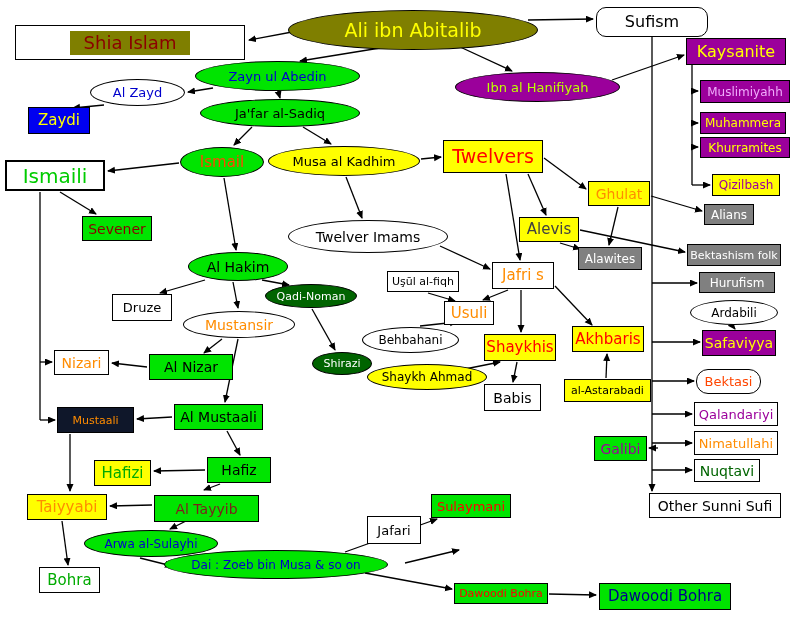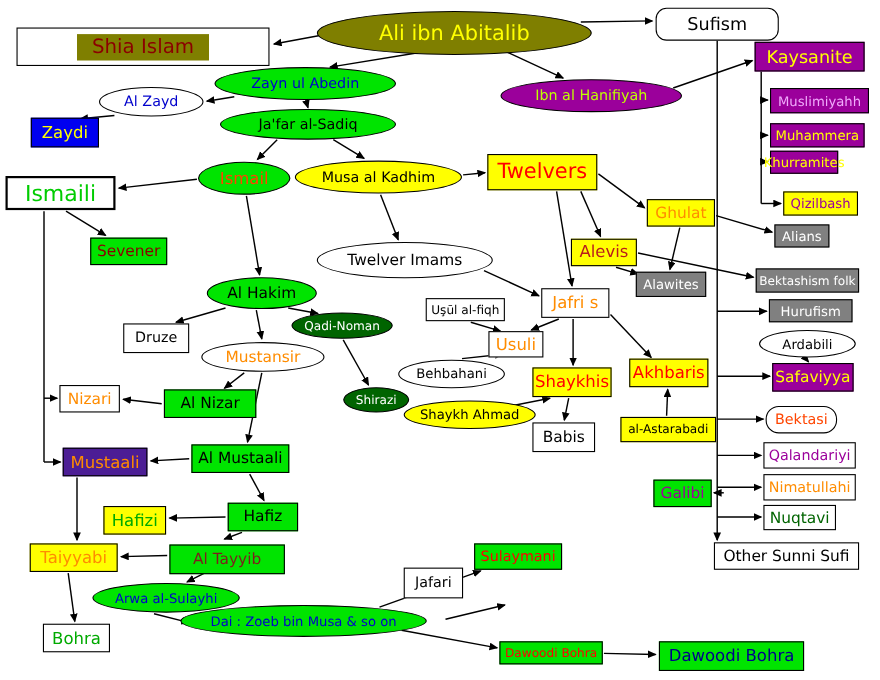--- a/index.html
+++ b/index.html
@@ -109,30 +109,30 @@
   <div class="node ellipse" style="left:288px;top:10px;width:250px;height:40px;background:#7f7f00;color:#ffff00;font-size:19px;">Ali ibn Abitalib</div>
   <div class="node rounded" style="left:596px;top:7px;width:112px;height:30px;color:#000;font-size:16px;">Sufism</div>
   <div class="node" style="left:686px;top:38px;width:100px;height:27px;background:#9b009b;color:#ffff00;font-size:16px;">Kaysanite</div>
   <div class="node ellipse" style="left:195px;top:61px;width:165px;height:30px;background:#00e400;color:#0000cc;font-size:13px;">Zayn ul Abedin</div>
   <div class="node ellipse" style="left:455px;top:72px;width:165px;height:30px;background:#9b009b;color:#bfff00;font-size:13px;">Ibn al Hanifiyah</div>
   <div class="node ellipse" style="left:90px;top:79px;width:95px;height:27px;color:#0000cc;font-size:13px;">Al Zayd</div>
   <div class="node" style="left:28px;top:107px;width:62px;height:27px;background:#0000f0;color:#ffff00;font-size:15px;">Zaydi</div>
   <div class="node ellipse" style="left:200px;top:99px;width:160px;height:28px;background:#00e400;color:#000;font-size:13px;">Ja'far al-Sadiq</div>
   <div class="node" style="left:700px;top:80px;width:90px;height:23px;background:#9b009b;color:#f0abfc;font-size:12px;">Muslimiyahh</div>
   <div class="node" style="left:700px;top:112px;width:86px;height:22px;background:#9b009b;color:#ffff00;font-size:12px;">Muhammera</div>
-  <div class="node" style="left:700px;top:137px;width:62px;height:21px;background:#9b009b;color:#ffff00;font-size:12px;">Khurramites</div>
+  <div class="node" style="left:700px;top:137px;width:90px;height:21px;background:#9b009b;color:#ffff00;font-size:12px;">Khurramites</div>
   <div class="node ellipse" style="left:180px;top:147px;width:84px;height:30px;background:#00e400;color:#ff4500;font-size:15px;">Ismail</div>
   <div class="node ellipse" style="left:268px;top:146px;width:152px;height:30px;background:#ffff00;color:#000;font-size:13px;">Musa al Kadhim</div>
   <div class="node" style="left:443px;top:140px;width:100px;height:33px;background:#ffff00;color:#ff0000;font-size:19px;">Twelvers</div>
   <div class="node" style="left:712px;top:174px;width:68px;height:22px;background:#ffff00;color:#9b009b;font-size:12px;">Qizilbash</div>
   <div class="node thick" style="left:5px;top:160px;width:100px;height:31px;color:#00cc00;font-size:20px;">Ismaili</div>
   <div class="node" style="left:588px;top:181px;width:62px;height:25px;background:#ffff00;color:#ff8c00;font-size:14px;">Ghulat</div>
   <div class="node" style="left:704px;top:204px;width:50px;height:21px;background:#808080;color:#fff;font-size:12px;">Alians</div>
   <div class="node" style="left:82px;top:216px;width:70px;height:25px;background:#00e400;color:#8b0000;font-size:14px;">Sevener</div>
-  <div class="node" style="left:519px;top:217px;width:60px;height:25px;background:#ffff00;color:#b91c1c;font-size:15px;">Alevis</div>
+  <div class="node" style="left:519px;top:217px;width:60px;height:25px;background:#ffff00;color:#404040;font-size:15px;">Alevis</div>
   <div class="node ellipse" style="left:288px;top:220px;width:160px;height:33px;color:#000;font-size:14px;">Twelver Imams</div>
   <div class="node" style="left:578px;top:247px;width:64px;height:23px;background:#808080;color:#fff;font-size:12px;">Alawites</div>
   <div class="node" style="left:687px;top:244px;width:94px;height:22px;background:#808080;color:#fff;font-size:11px;">Bektashism folk</div>
   <div class="node" style="left:699px;top:272px;width:76px;height:21px;background:#808080;color:#fff;font-size:12px;">Hurufism</div>
   <div class="node ellipse" style="left:188px;top:252px;width:100px;height:29px;background:#00e400;color:#000;font-size:14px;">Al Hakim</div>
   <div class="node" style="left:492px;top:262px;width:62px;height:27px;color:#ff8c00;font-size:15px;">Jafri s</div>
   <div class="node" style="left:387px;top:271px;width:72px;height:21px;color:#000;font-size:11px;">Uşūl al-fiqh</div>
   <div class="node" style="left:112px;top:294px;width:60px;height:27px;color:#000;font-size:13px;">Druze</div>
   <div class="node ellipse" style="left:265px;top:284px;width:92px;height:24px;background:#006400;color:#fff;font-size:11px;">Qadi-Noman</div>
   <div class="node" style="left:444px;top:301px;width:50px;height:24px;color:#ff8c00;font-size:15px;">Usuli</div>
@@ -142,21 +142,21 @@
   <div class="node" style="left:484px;top:334px;width:72px;height:27px;background:#ffff00;color:#ff0000;font-size:15px;">Shaykhis</div>
   <div class="node" style="left:572px;top:326px;width:72px;height:26px;background:#ffff00;color:#ff0000;font-size:15px;">Akhbaris</div>
   <div class="node" style="left:702px;top:330px;width:74px;height:26px;background:#9b009b;color:#ffff00;font-size:14px;">Safaviyya</div>
   <div class="node" style="left:54px;top:350px;width:55px;height:25px;color:#ff8c00;font-size:14px;">Nizari</div>
   <div class="node" style="left:149px;top:354px;width:84px;height:26px;background:#00e400;color:#000;font-size:14px;">Al Nizar</div>
   <div class="node ellipse" style="left:312px;top:352px;width:60px;height:23px;background:#006400;color:#fff;font-size:11px;">Shirazi</div>
   <div class="node ellipse" style="left:367px;top:364px;width:120px;height:26px;background:#ffff00;color:#000;font-size:12px;">Shaykh Ahmad</div>
   <div class="node" style="left:484px;top:384px;width:57px;height:27px;color:#000;font-size:14px;">Babis</div>
   <div class="node" style="left:564px;top:379px;width:87px;height:23px;background:#ffff00;color:#000;font-size:11px;">al-Astarabadi</div>
   <div class="node" style="left:696px;top:369px;width:65px;height:25px;color:#ff4500;font-size:13px;border-radius:12px;">Bektasi</div>
-  <div class="node" style="left:57px;top:407px;width:77px;height:26px;background:#4c1d95;color:#ff8c00;font-size:15px;">Mustaali</div>
+  <div class="node" style="left:57px;top:407px;width:77px;height:26px;background:#0f172a;color:#ff8c00;font-size:11px;">Mustaali</div>
   <div class="node" style="left:174px;top:404px;width:89px;height:26px;background:#00e400;color:#000;font-size:14px;">Al Mustaali</div>
   <div class="node" style="left:694px;top:402px;width:84px;height:24px;color:#9b009b;font-size:13px;">Qalandariyi</div>
   <div class="node" style="left:594px;top:436px;width:53px;height:25px;background:#00e400;color:#9b009b;font-size:14px;">Galibi</div>
   <div class="node" style="left:694px;top:431px;width:84px;height:24px;color:#ff8c00;font-size:13px;">Nimatullahi</div>
   <div class="node" style="left:94px;top:460px;width:57px;height:26px;background:#ffff00;color:#00aa00;font-size:15px;">Hafizi</div>
   <div class="node" style="left:207px;top:457px;width:64px;height:26px;background:#00e400;color:#000;font-size:14px;">Hafiz</div>
   <div class="node" style="left:694px;top:459px;width:66px;height:23px;color:#006400;font-size:14px;">Nuqtavi</div>
   <div class="node" style="left:27px;top:494px;width:80px;height:26px;background:#ffff00;color:#ff8c00;font-size:15px;">Taiyyabi</div>
   <div class="node" style="left:154px;top:495px;width:105px;height:27px;background:#00e400;color:#7f1d1d;font-size:14px;">Al Tayyib</div>
   <div class="node" style="left:431px;top:494px;width:80px;height:24px;background:#00e400;color:#ff0000;font-size:13px;">Sulaymani</div>

